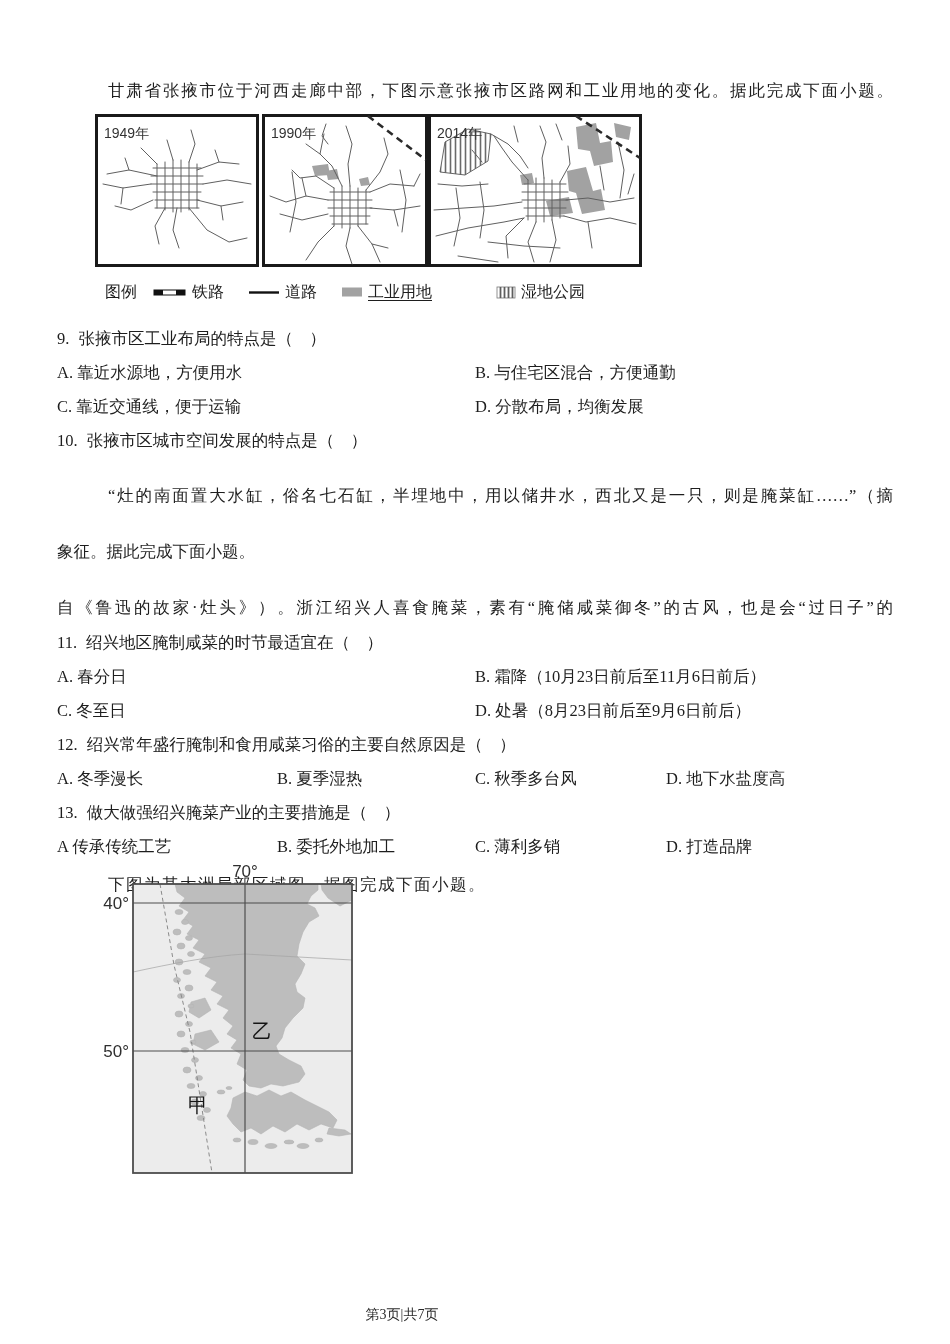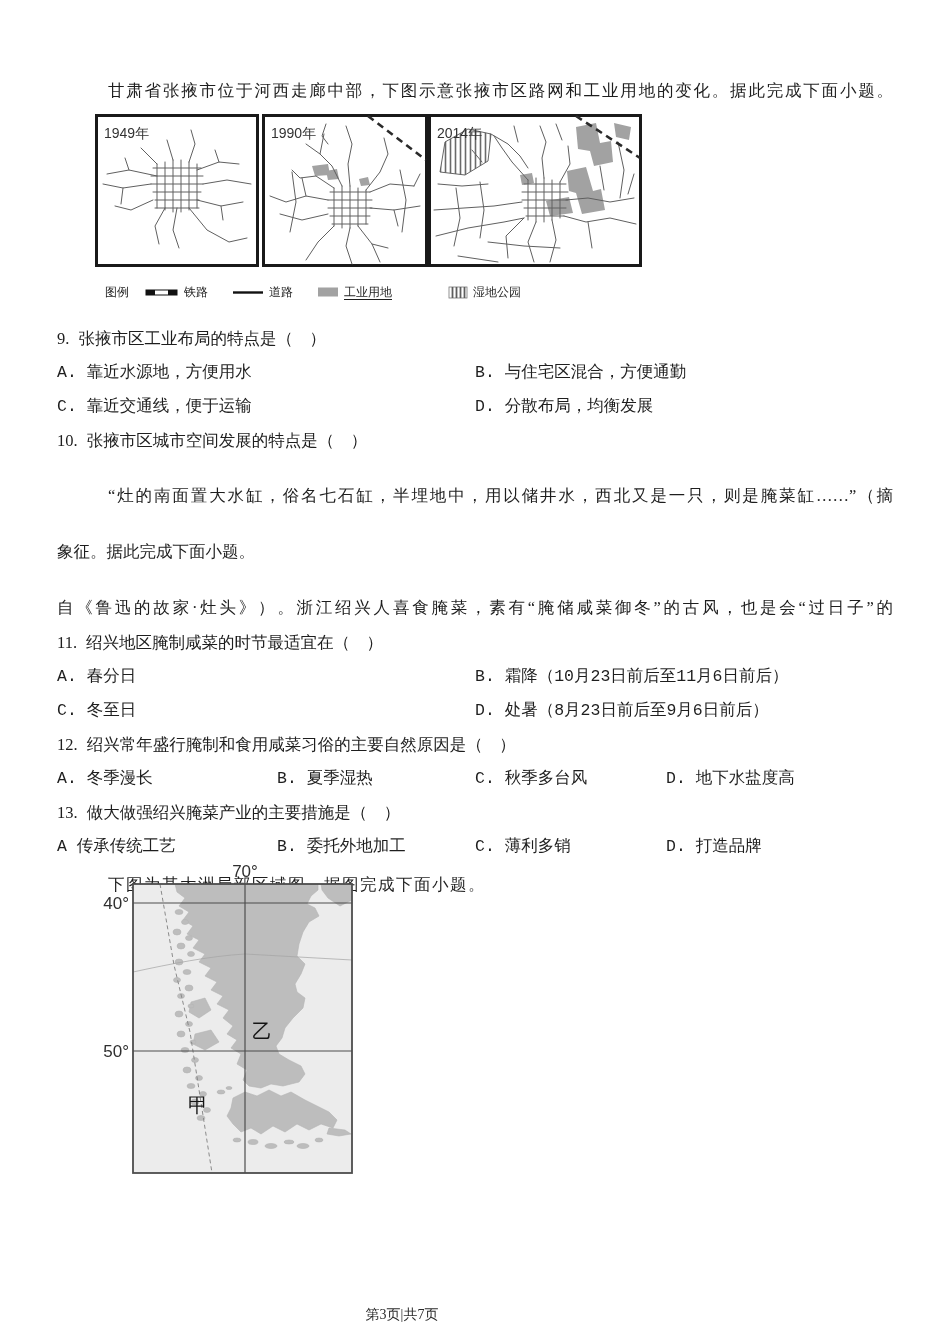--- a/index.html
+++ b/index.html
@@ -8,28 +8,28 @@
     font-family:"Liberation Serif","DejaVu Serif",serif;color:#1e1e1e;
   }
   .content{position:absolute;left:57px;top:74px;width:836px;font-size:16.5px;}
   .pline{line-height:34px;min-height:34px;}
   .indent{text-indent:51px;}
   .jst{text-align:justify;text-align-last:justify;}
   .para{margin-top:6px;}
   .para .pl{line-height:36px;height:36px;margin-top:20px;}
   .stem{line-height:34px;height:34px;white-space:nowrap;}
   .qnum{margin-right:9px;}
-  .row{position:relative;height:34px;line-height:34px;font-family:Liberation Mono, monospace;}
+  .row{position:relative;height:34px;line-height:34px;}
   .row span{position:absolute;top:0;white-space:nowrap;}
   .c0{left:0;} .c1{left:220px;} .c2{left:418px;} .c3{left:609px;}
   .fig1{position:relative;height:153px;margin:6px 0 0 38px;width:549px;}
   .fig1 svg{position:absolute;top:0;}
   .fp1{left:0;} .fp2{left:167px;} .fp3{left:333px;}
   .legend{display:flex;align-items:center;margin:13px 0 0 48px;height:24px;
-          font-size:12px;white-space:nowrap;}
+          font-size:16px;white-space:nowrap;}
   .legend .ttl{margin-right:16px;}
   .li{display:flex;align-items:center;margin-right:24px;}
   .li svg{margin-right:5px;display:block;}
   .u{text-decoration:underline;text-underline-offset:3px;}
   .mt18{margin-top:18px;}
   .intro2{margin-top:4px;letter-spacing:1.5px;}
   .map2{position:absolute;left:100px;top:860px;}
   .footer{position:absolute;left:0;top:1306px;width:804px;text-align:center;
           font-size:14px;color:#2a2a2a;}
   .yearlbl{font-family:"Liberation Sans","DejaVu Sans",sans-serif;font-size:14px;fill:#333;}
@@ -193,21 +193,21 @@
         <line x1="1" y1="5.5" x2="31" y2="5.5" stroke="#111111" stroke-width="2.4"></line>
       </svg>
       <span>道路</span>
     </span>
     <span class="li">
       <svg width="22" height="12" viewBox="0 0 22 12">
         <rect x="1" y="1.5" width="20" height="9" fill="#a2a2a2"></rect>
       </svg>
       <span class="u">工业用地</span>
     </span>
-    <span class="li" style="margin-left:32px;justify-content:flex-end;">
+    <span class="li" style="margin-left:40px;justify-content:flex-end;">
       <svg width="20" height="13" viewBox="0 0 20 13">
         <rect x="1" y="1" width="18" height="11" fill="#ffffff" stroke="#777777" stroke-width="0.8"></rect>
         <line x1="4.5" y1="1" x2="4.5" y2="12" stroke="#5e5e5e" stroke-width="1.8"></line>
         <line x1="8.5" y1="1" x2="8.5" y2="12" stroke="#5e5e5e" stroke-width="1.8"></line>
         <line x1="12.5" y1="1" x2="12.5" y2="12" stroke="#5e5e5e" stroke-width="1.8"></line>
         <line x1="16.5" y1="1" x2="16.5" y2="12" stroke="#5e5e5e" stroke-width="1.8"></line>
       </svg>
       <span>湿地公园</span>
     </span>
   </div>

